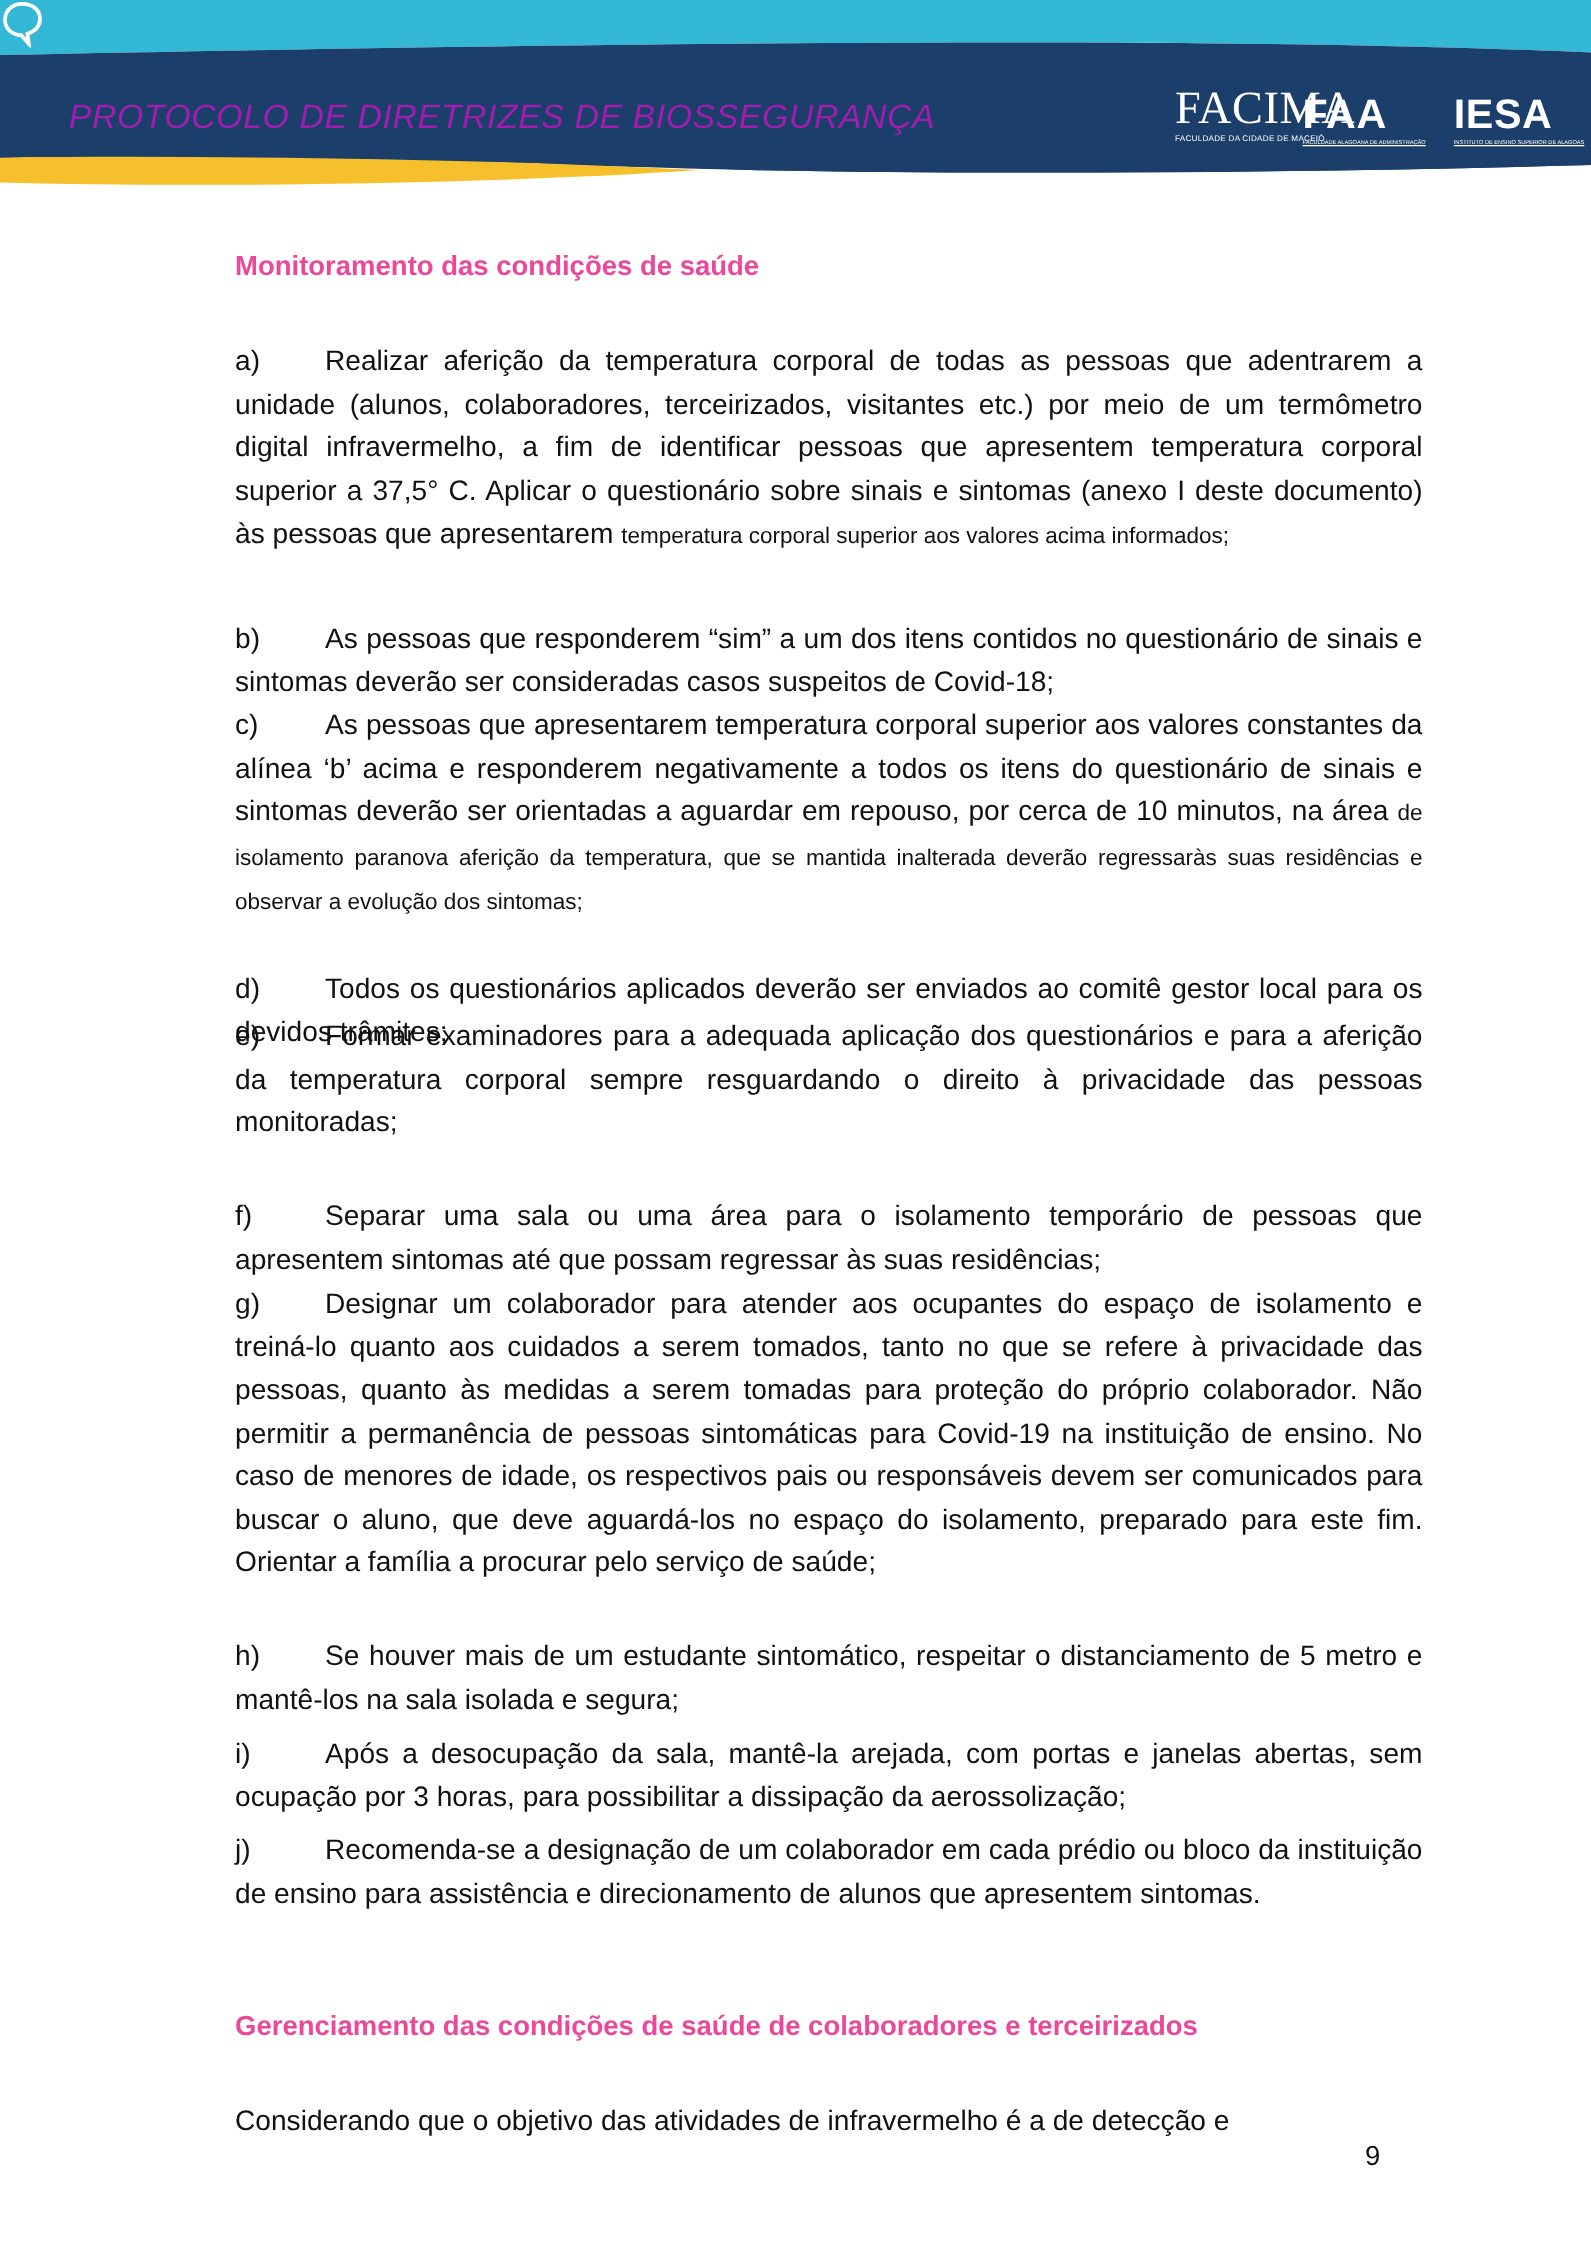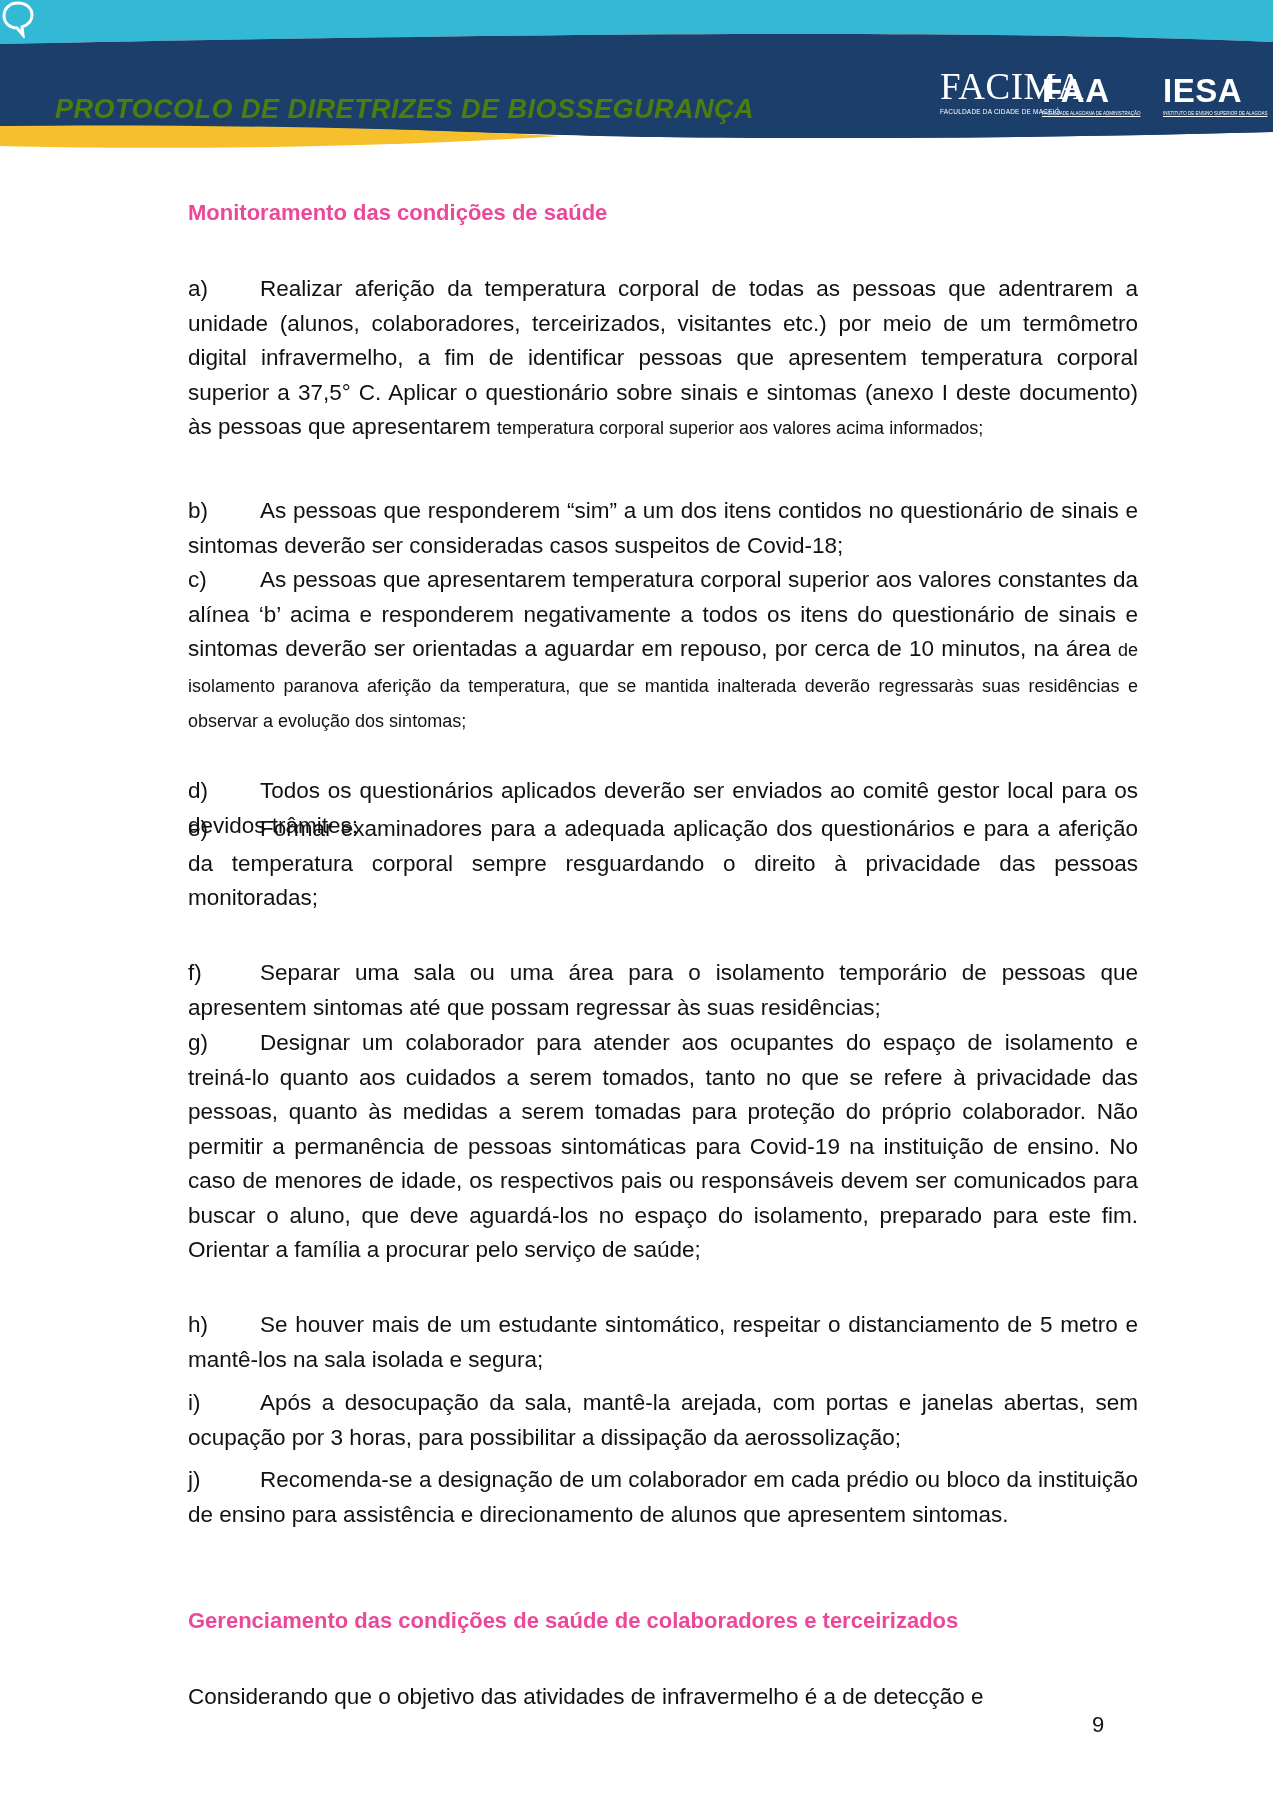--- a/index.html
+++ b/index.html
@@ -1,21 +1,21 @@
 <!DOCTYPE html>
 <html><head>
 <meta charset="utf-8">
 <style>
   html, body { margin:0; padding:0; }
   body { width:1273px; height:1800px; background:#ffffff; position:relative; overflow:hidden;
          font-family:"Liberation Sans", sans-serif; color:#111; }
   .banner { position:absolute; left:0; top:0; width:1273px; height:150px; overflow:hidden; }
   .banner svg { position:absolute; left:0; top:0; }
-  .banner-title { position:absolute; left:55px; top:78px; color:#4d7c0f; font-weight:bold; font-style:italic;
-                  font-size:27px; letter-spacing:0.5px; white-space:nowrap;margin-top:16px; }
+  .banner-title { position:absolute; left:55px; top:78px; color:#a21caf; font-weight:normal; font-style:italic;
+                  font-size:27px; letter-spacing:0.5px; white-space:nowrap; }
   .logo { position:absolute; color:#fff; }
   .logo-facima { left:940px; top:68px; }
   .logo-facima .name { font-size:37px; letter-spacing:0.5px; line-height:1; font-family:Liberation Serif, serif; }
   .logo-facima .sub { font-size:6.5px; margin-top:3px; letter-spacing:0.2px; }
   .logo-faa { left:1042px; top:74px; }
   .logo-iesa { left:1163px; top:74px; }
   .logo-faa .name, .logo-iesa .name { font-size:33px; font-weight:bold; line-height:1; letter-spacing:0.5px; }
   .logo-faa .sub, .logo-iesa .sub { font-size:4.5px; margin-top:4px; text-decoration:underline; white-space:nowrap; }
   .bubble { position:absolute; left:1000px; top:44px; }
 

